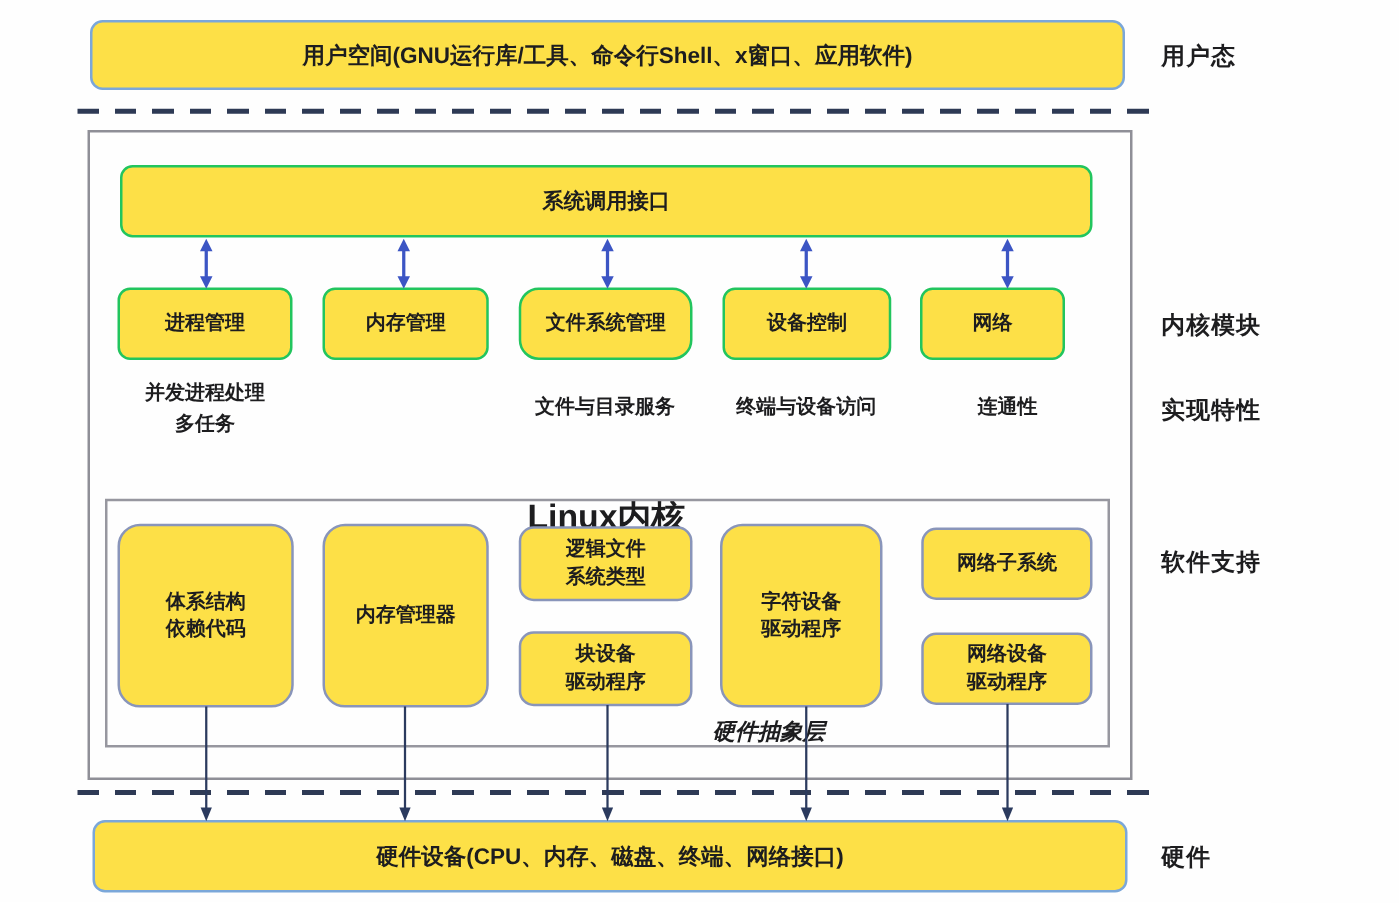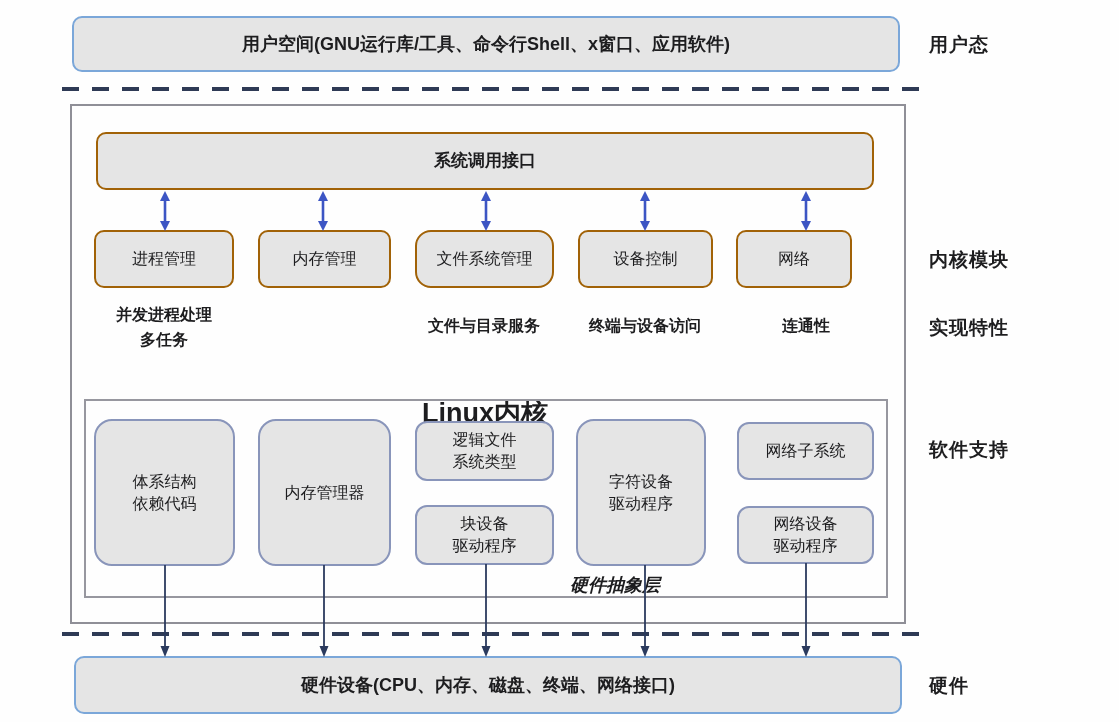--- a/index.html
+++ b/index.html
@@ -10,36 +10,36 @@
   }
   .canvas {
     position: relative;
     width: 1119px;
     height: 722px;
     background: #fefefe;
     overflow: hidden;
   }
   .box {
     position: absolute;
-    background: #e5e5e5;
+    background: #fde047;
     display: flex;
     align-items: center;
     justify-content: center;
     text-align: center;
     white-space: pre-line;
     line-height: 1.35;
   }
   .blue-border { border: 2px solid #7ba7d9; border-radius: 10px; }
-  .module-border { border: 2px solid #a16207; border-radius: 10px; }
+  .module-border { border: 2px solid #22c55e; border-radius: 10px; }
   .hal-tall { border: 2px solid #8995ba; border-radius: 18px; }
   .hal-small { border: 2px solid #8995ba; border-radius: 12px; }
   .container-border { border: 2px solid #8f8f97; }
   .big-text { font-size: 18px; font-weight: 600; }
   .mid-text { font-size: 17px; font-weight: 600; }
-  .bold-text { font-size: 16px; font-weight: 400; align-items: center; }
+  .bold-text { font-size: 16px; font-weight: 700; align-items: center; }
   .side-label {
     position: absolute;
     font-size: 19px;
     font-weight: 600;
     letter-spacing: 1px;
   }
   .feature {
     position: absolute;
     font-size: 16px;
     font-weight: 700;

